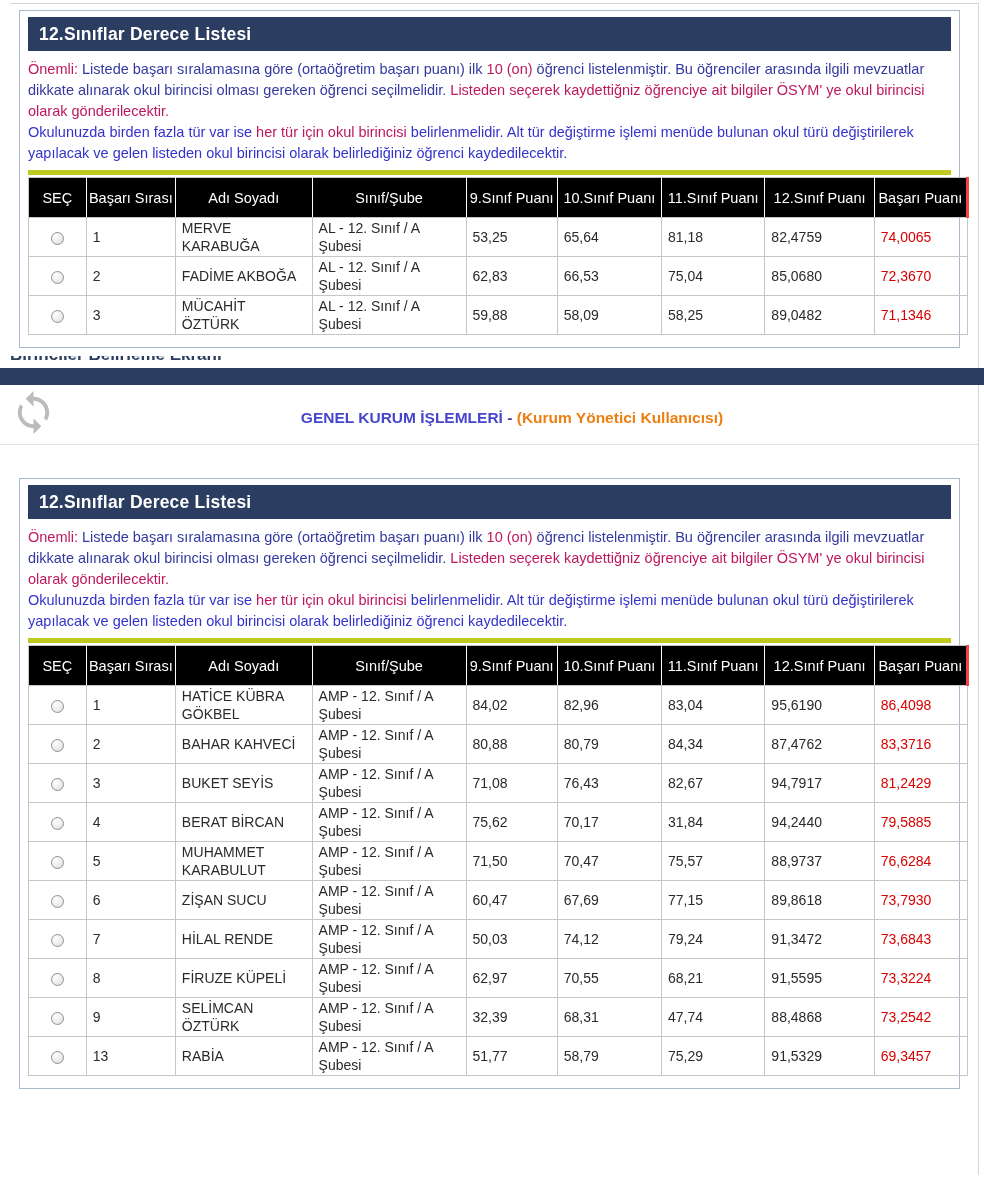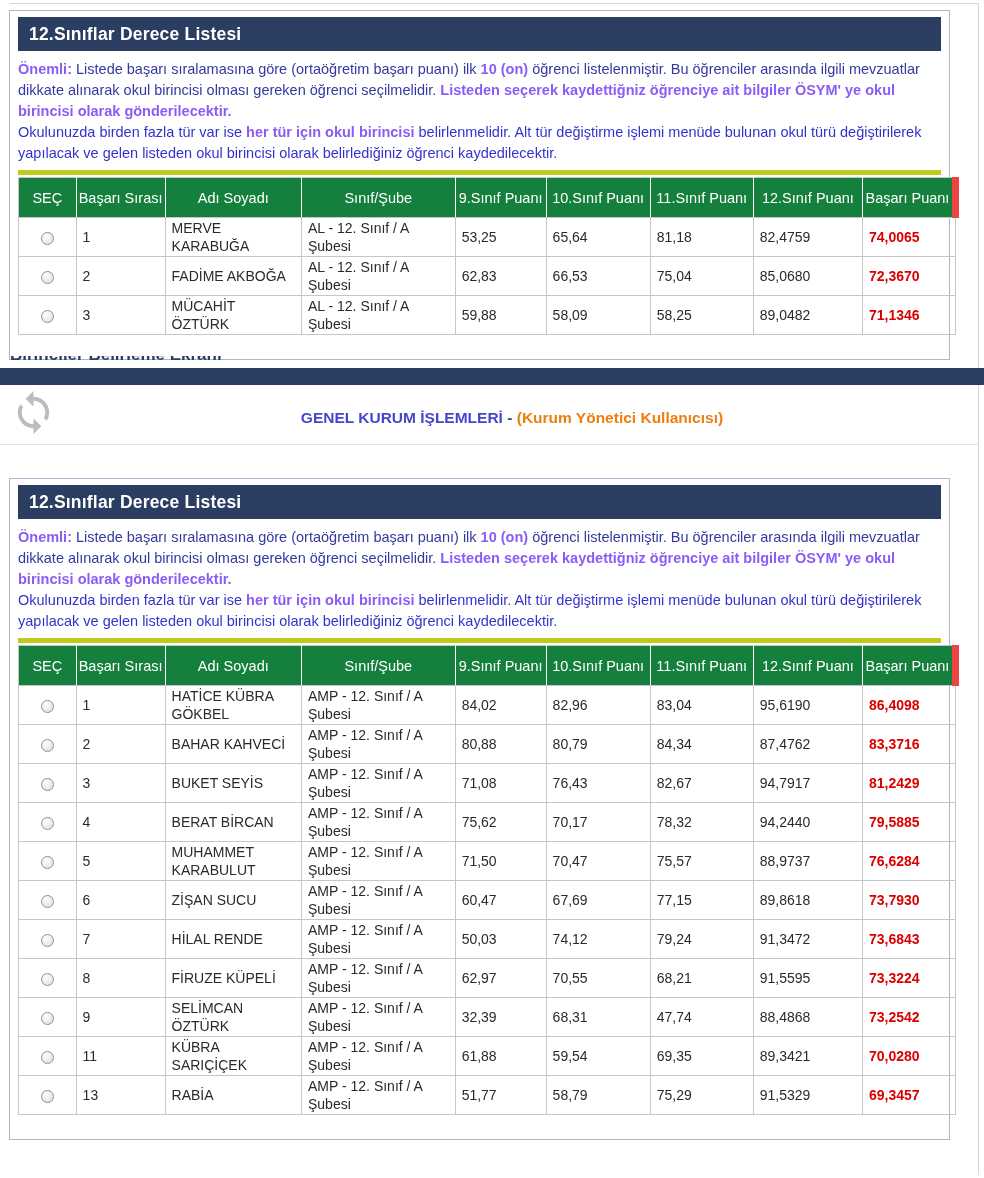--- a/index.html
+++ b/index.html
@@ -7,50 +7,50 @@
   body {
     width:984px; height:1178px; overflow:hidden; position:relative;
     background:#fff; font-family:"Liberation Sans", sans-serif;
   }
   .frame {
     position:absolute; top:3px; left:10px; width:969px; height:1172px;
     border-top:1px solid #d6d6d6; border-right:1px solid #d6d6d6;
     pointer-events:none;
   }
   .panel {
-    position:absolute; left:9px; width:941px; background:#fff;
-    border:1px solid #aab8ce; padding:6px 8px 24px 8px;
+    position:absolute; left:19px; width:941px; background:#fff;
+    border:1px solid #aab8ce; padding:6px 8px 12px 8px;
   }
   #panel1 { top:10px; }
   #panel2 { top:478px; }
   .title-bar {
     background:#2b3d60; color:#fff; font-weight:bold; font-size:17.5px;
     line-height:34px; height:34px; padding-left:11px; letter-spacing:0.2px;
   }
   .notice { margin-top:8px; font-size:14.5px; line-height:21px; color:#3339a0; }
-  .notice .imp { color:#8b5cf6; font-weight:bold;text-align:center; }
+  .notice .imp { color:#be185d; font-weight:normal;text-align:center; }
   .notice .blue2 { color:#3333cc; }
   .sep-bar { margin-top:6px; margin-bottom:2px; height:5px; background:#becb1e; }
   table.ranking {
     border-collapse:collapse; table-layout:fixed; width:941px;
     font-size:14px; border:1px solid #c6c6c6;
   }
   table.ranking th {
-    background:#15803d; color:#fff; font-weight:normal; text-align:center;
+    background:#000000; color:#fff; font-weight:normal; text-align:center;
     height:40px; line-height:18px; padding:2px 2px;
     border-right:1px solid #fdfdfd; border-bottom:1px solid #c6c6c6;
     font-size:14.5px;
   }
-  table.ranking th:last-child { border-right:7px solid #ef4444; }
+  table.ranking th:last-child { border-right:3px solid #ef4444; }
   table.ranking td {
     border:1px solid #c6c6c6; height:39px; padding:1px 6px;
     line-height:18px; vertical-align:middle; color:#2a2a2a;
     overflow:hidden;
   }
-  table.ranking td.score { color:#d90000; font-weight:bold;margin-left:32px; }
+  table.ranking td.score { color:#d90000; font-weight:normal;margin-left:32px; }
   table.ranking td.sel { text-align:center; padding:0; }
   input[type="radio"].sel-radio {
     -webkit-appearance:none; appearance:none; width:13px; height:13px;
     border:1px solid #919191; border-radius:50%;
     background:radial-gradient(circle at 35% 30%, #ffffff, #dcdcdc);
     margin:0; vertical-align:middle; cursor:pointer;
   }
   
   #seam { position:absolute; top:356px; left:0; width:984px; height:92px; }
   .clip-head { position:absolute; left:10px; top:0; height:12px; overflow:hidden; }
@@ -227,21 +227,21 @@
           <td>94,7917</td>
           <td class="score">81,2429</td>
         </tr>
         <tr>
           <td class="sel"><input type="radio" name="sel2" class="sel-radio" style=""></td>
           <td>4</td>
           <td>BERAT BİRCAN</td>
           <td>AMP - 12. Sınıf / A Şubesi</td>
           <td>75,62</td>
           <td>70,17</td>
-          <td>78,32</td>
+          <td>31,84</td>
           <td>94,2440</td>
           <td class="score">79,5885</td>
         </tr>
         <tr>
           <td class="sel"><input type="radio" name="sel2" class="sel-radio" style=""></td>
           <td>5</td>
           <td>MUHAMMET KARABULUT</td>
           <td>AMP - 12. Sınıf / A Şubesi</td>
           <td>71,50</td>
           <td>70,47</td>
@@ -288,31 +288,20 @@
           <td>SELİMCAN ÖZTÜRK</td>
           <td>AMP - 12. Sınıf / A Şubesi</td>
           <td>32,39</td>
           <td>68,31</td>
           <td>47,74</td>
           <td>88,4868</td>
           <td class="score">73,2542</td>
         </tr>
         <tr>
           <td class="sel"><input type="radio" name="sel2" class="sel-radio" style=""></td>
-          <td>11</td>
-          <td>KÜBRA SARIÇİÇEK</td>
-          <td>AMP - 12. Sınıf / A Şubesi</td>
-          <td>61,88</td>
-          <td>59,54</td>
-          <td>69,35</td>
-          <td>89,3421</td>
-          <td class="score">70,0280</td>
-        </tr>
-        <tr>
-          <td class="sel"><input type="radio" name="sel2" class="sel-radio" style=""></td>
           <td>13</td>
           <td>RABİA</td>
           <td>AMP - 12. Sınıf / A Şubesi</td>
           <td>51,77</td>
           <td>58,79</td>
           <td>75,29</td>
           <td>91,5329</td>
           <td class="score">69,3457</td>
         </tr>
       </tbody>

